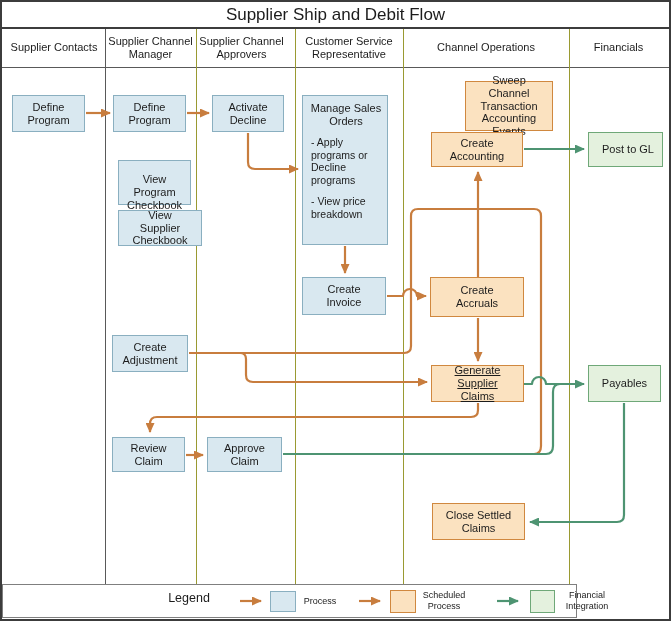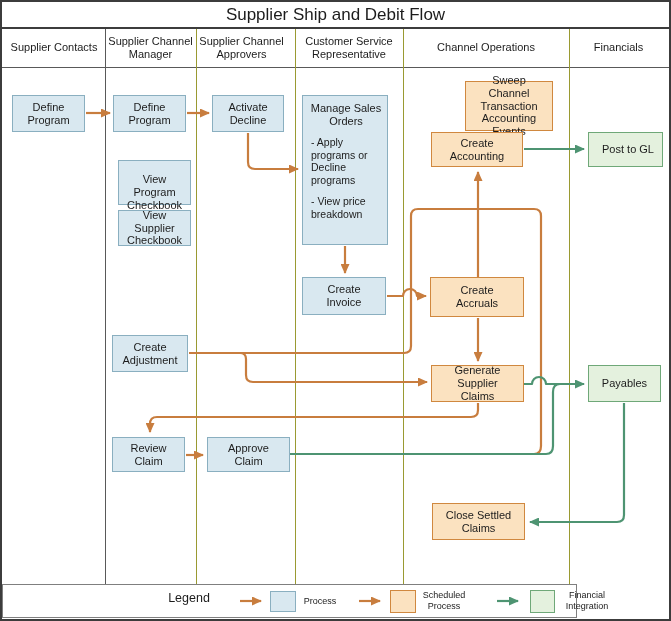--- a/index.html
+++ b/index.html
@@ -91,21 +91,21 @@
   </div>
   <div class="box process" style="left:113px;top:95px;width:73px;height:37px;">
     <span style="max-width:55px;">Define Program</span>
   </div>
   <div class="box process" style="left:212px;top:95px;width:72px;height:37px;">
     <span style="max-width:55px;">Activate Decline</span>
   </div>
   <div class="box process" style="left:118px;top:160px;width:73px;height:45px;">
     <span style="max-width:58px;margin-top:20px;">View Program Checkbook</span>
   </div>
-  <div class="box process" style="left:118px;top:210px;width:73px;height:36px;">
+  <div class="box process" style="left:118px;top:210px;width:84px;height:36px;">
     <span style="max-width:68px;">View Supplier Checkbook</span>
   </div>
   <div class="box process mso" style="left:302px;top:95px;width:86px;height:150px;">
     <p class="mso-title">Manage Sales Orders</p>
     <p class="bullet">- Apply programs or Decline programs</p>
     <p class="bullet">- View price breakdown</p>
   </div>
   <div class="box scheduled" style="left:431px;top:132px;width:92px;height:35px;">
     <span style="max-width:60px;">Create Accounting</span>
   </div>
@@ -114,30 +114,30 @@
   </div>
   <div class="box process" style="left:302px;top:277px;width:84px;height:38px;">
     <span>Create Invoice</span>
   </div>
   <div class="box scheduled" style="left:430px;top:277px;width:94px;height:40px;">
     <span style="max-width:50px;">Create Accruals</span>
   </div>
   <div class="box process" style="left:112px;top:335px;width:76px;height:37px;">
     <span style="max-width:62px;">Create Adjustment</span>
   </div>
-  <div class="box scheduled" style="left:431px;top:365px;width:93px;height:37px;">
+  <div class="box scheduled" style="left:431px;top:365px;width:93px;height:37px;text-decoration:underline;">
     <span style="max-width:78px;">Generate Supplier Claims</span>
   </div>
   <div class="box financial" style="left:588px;top:365px;width:73px;height:37px;">
     <span>Payables</span>
   </div>
   <div class="box process" style="left:112px;top:437px;width:73px;height:35px;">
     <span>Review Claim</span>
   </div>
-  <div class="box process" style="left:207px;top:437px;width:83px;height:35px;">
+  <div class="box process" style="left:207px;top:437px;width:75px;height:35px;">
     <span style="max-width:50px;">Approve Claim</span>
   </div>
   <div class="box scheduled" style="left:432px;top:503px;width:93px;height:37px;">
     <span style="max-width:78px;">Close Settled Claims</span>
   </div>
 
   <div class="legend-band">
     <div class="legend-title">Legend</div>
 
     <svg class="legend-arrow" style="left:236px;top:10px;" width="30" height="12">

